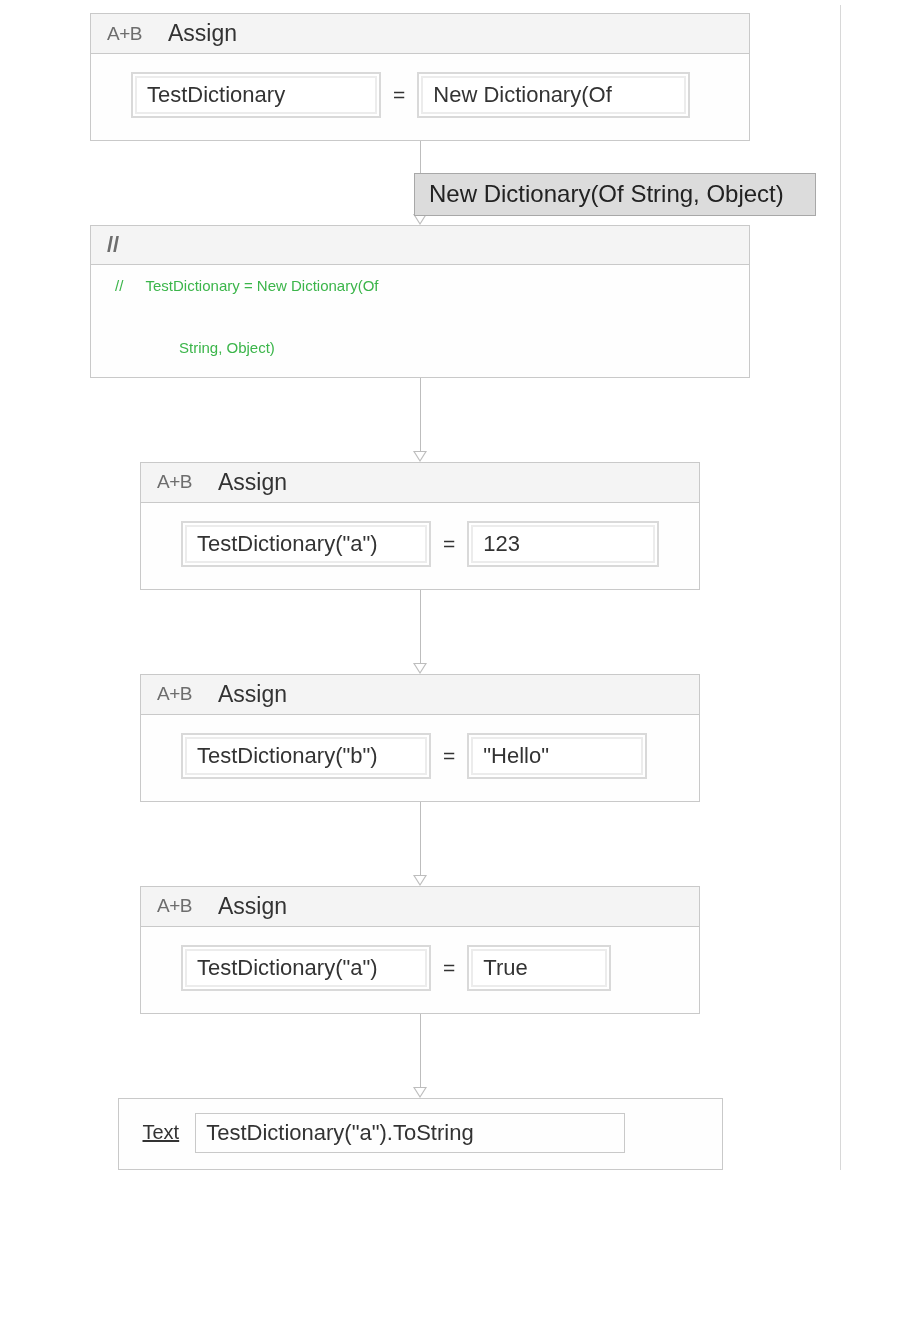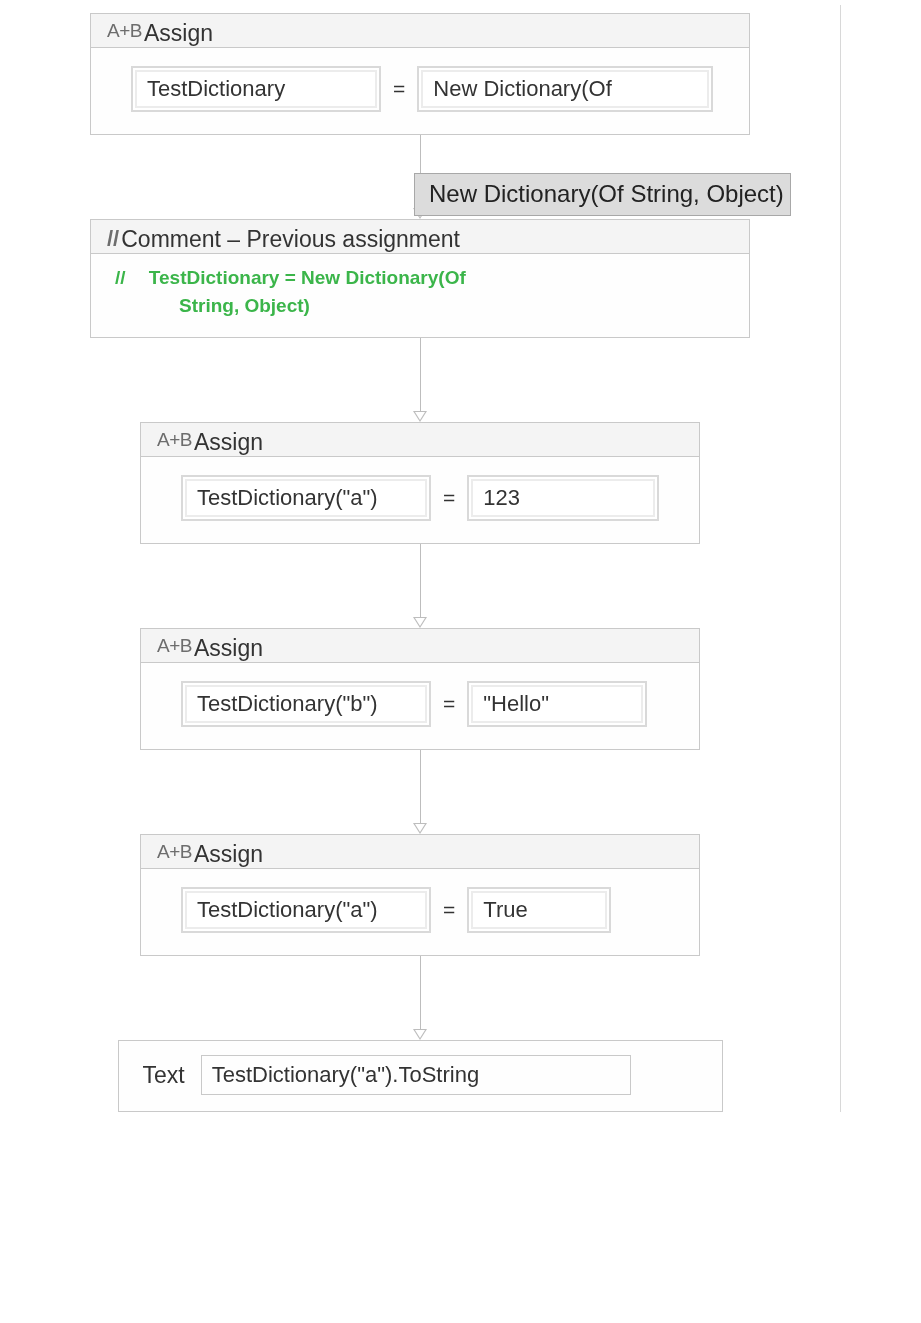--- a/index.html
+++ b/index.html
@@ -37,23 +37,23 @@
     padding:8px 0 0 0;
   }
   .activity{
     width:650px;
     border:1px solid var(--border);
     background:var(--body-bg);
     box-sizing:border-box;
   }
   .act-hdr{
     display:flex;
-    align-items:flex-start;
-    gap:2px;
-    padding:6px 14px 0 16px;
+    align-items:center;
+    gap:26px;
+    padding:6px 14px 6px 16px;
     border-bottom:1px solid var(--border);
     background:var(--hdr-bg);
     font-size:23px;
   }
   .ico-assign{
     font-size:19px;
     color:var(--icon-gray);
     letter-spacing:-0.5px;
     font-weight:400;
   }
@@ -76,27 +76,26 @@
   }
   .act-body{
     padding:18px 22px 22px 40px;
     display:flex;
     align-items:center;
     gap:10px;
   }
   .comment-body{
     padding:10px 24px 18px 24px;
     color:var(--green);
-    font-size:19px;
+    font-size:15px;
     line-height:1.45;
-    font-weight:bold;
   }
   .cm-slashes{color:var(--green);}
   .cm-txt{color:var(--green);margin-left:18px;display:inline;}
-  .cm-line2{margin-left:64px;display:block;}
+  .cm-line2{margin-left:64px;display:block;margin-top:40px;}
   .eq{font-size:21px;color:#333;padding:0 2px;}
   .field{
     display:inline-block;
     box-sizing:border-box;
     border:2px solid var(--field-ob);
     padding:2px;
     background:#fff;
   }
   .field .inner{
     display:block;
@@ -127,66 +126,65 @@
   .connector .arrow::after{
     content:"";position:absolute;left:-5px;top:-10px;
     width:0;height:0;
     border-left:5px solid transparent;
     border-right:5px solid transparent;
     border-top:8px solid #ffffff;
   }
   .tooltip{
     position:absolute;
     left:414px;top:168px;
-    padding:6px 6px 7px 14px;
+    padding:6px 31px 7px 14px;
     background:var(--tooltip-bg);
     border:1px solid var(--tooltip-bd);
     font-size:24px;
     color:#222;
     white-space:nowrap;
     z-index:5;
   }
   .wl-body{
     padding:14px 22px 16px 24px;
     display:flex;align-items:center;gap:16px;
   }
-  .wl-lbl{font-size:23px;}
+  .wl-lbl{font-size:20px;text-decoration:underline;}
   .sf{display:inline-block;border:1px solid var(--border);padding:6px 10px;font-size:22px;min-width:430px;box-sizing:border-box;}
 </style>
 </head>
 <body>
 
 <div class="canvas">
   <div class="col">
 
     <div class="activity" style="width:660px;">
       <div class="act-hdr">
         <span class="ico-assign">A+B</span>
         <span>Assign</span>
       </div>
       <div class="act-body">
         <span class="field" style="width:250px;">
           <span class="inner">TestDictionary</span>
         </span>
         <span class="eq">=</span>
-        <span class="field" style="width:296px;">
+        <span class="field" style="width:273px;">
           <span class="inner">New Dictionary(Of</span>
         </span>
       </div>
     </div>
 
     <div class="connector lg">
       <span class="line"></span>
         <span class="arrow"></span>
     </div>
 
     <div class="activity" style="width:660px;">
       <div class="act-hdr">
         <span class="ico-comment">//</span>
-        <span>Comment – Previous assignment</span>
       </div>
       <div class="comment-body">
         <span class="cm-slashes">//</span>
         <span class="cm-txt">TestDictionary = New Dictionary(Of</span>
         <span class="cm-line2">String, Object)</span>
       </div>
     </div>
 
     <div class="connector lg">
       <span class="line"></span>

